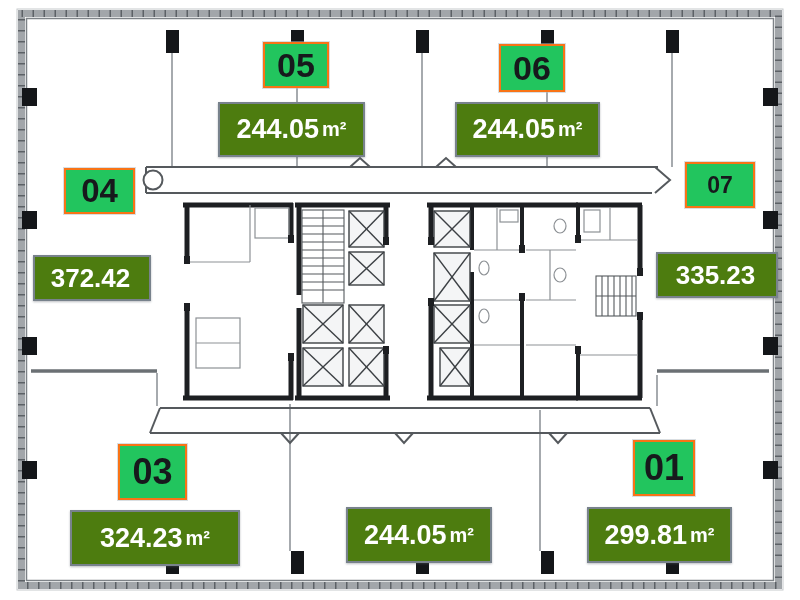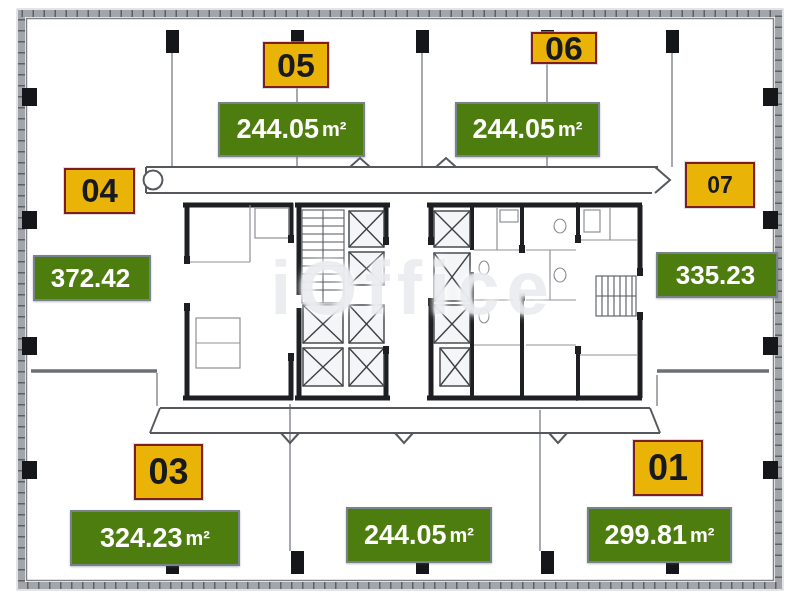--- a/index.html
+++ b/index.html
@@ -12,46 +12,46 @@
   .watermark{
     position:absolute;left:178px;top:244px;width:470px;height:86px;
     display:flex;align-items:center;justify-content:center;
     font-size:76px;font-weight:bold;letter-spacing:7px;
     color:rgba(222,226,230,0.62);
     text-shadow:0 0 10px rgba(255,255,255,0.9), 0 0 4px rgba(255,255,255,0.8);
     pointer-events:none;user-select:none;
   }
   
   .num-box{
-    position:absolute;background:#eab308;border:2px solid #7f1d1d;
+    position:absolute;background:#22c55e;border:2px solid #f97316;
     box-sizing:border-box;display:flex;align-items:center;justify-content:center;
     font-weight:bold;color:#17191c;font-size:36px;
     box-shadow:0 0 0 1px rgba(180,190,198,0.5);
   }
   
   .area-box{
     position:absolute;background:#4d7c0f;border:2px solid #78828c;
     box-sizing:border-box;display:flex;align-items:center;justify-content:center;
     font-weight:bold;color:#ffffff;font-size:27px;
     box-shadow:0 1px 2px rgba(90,96,102,0.4);
   }
   .area-box .unit{font-size:20px;font-weight:bold;margin-left:3px;}
   .u05-num{left:263px;top:42px;width:66px;height:46px;font-size:34px;}
   .u05-area{left:218px;top:102px;width:147px;height:55px;}
-  .u06-num{left:499px;top:32px;width:66px;height:32px;font-size:34px;margin-left:32px;}
+  .u06-num{left:499px;top:44px;width:66px;height:48px;font-size:34px;}
   .u06-area{left:455px;top:102px;width:145px;height:55px;}
   .u04-num{left:64px;top:168px;width:71px;height:46px;font-size:33px;}
   .u04-area{left:33px;top:255px;width:118px;height:46px;font-size:26px;}
   .u07-num{left:685px;top:162px;width:70px;height:46px;font-size:23px;}
   .u07-area{left:656px;top:252px;width:122px;height:46px;font-size:26px;}
-  .u03-num{left:118px;top:444px;width:69px;height:56px;margin-left:16px;}
+  .u03-num{left:118px;top:444px;width:69px;height:56px;}
   .u03-area{left:70px;top:510px;width:170px;height:56px;}
   .u02-num{left:387px;top:445px;width:75px;height:56px;}
   .u02-area{left:346px;top:507px;width:146px;height:56px;}
-  .u01-num{left:633px;top:440px;width:70px;height:56px;}
+  .u01-num{left:633px;top:440px;width:62px;height:56px;}
   .u01-area{left:587px;top:507px;width:145px;height:56px;}
 </style>
 </head>
 <body>
 
 <div class="stage">
 
   <svg class="plan-svg" width="800" height="600" viewBox="0 0 800 600">
 
     <g>
@@ -284,21 +284,20 @@
         <rect x="519" y="245" width="6" height="8"></rect>
           <rect x="519" y="293" width="6" height="8"></rect>
         <rect x="575" y="235" width="6" height="8"></rect>
           <rect x="575" y="346" width="6" height="8"></rect>
         <rect x="637" y="268" width="6" height="8"></rect>
           <rect x="637" y="312" width="6" height="8"></rect>
       </g>
     </g>
   </svg>
 
-  <div class="watermark">iOffice</div>
 
   <div class="num-box u05-num">05</div>
   <div class="area-box u05-area">
     <span>244.05</span>
     <span class="unit">m²</span>
   </div>
 
   <div class="num-box u06-num">06</div>
   <div class="area-box u06-area">
     <span>244.05</span>

